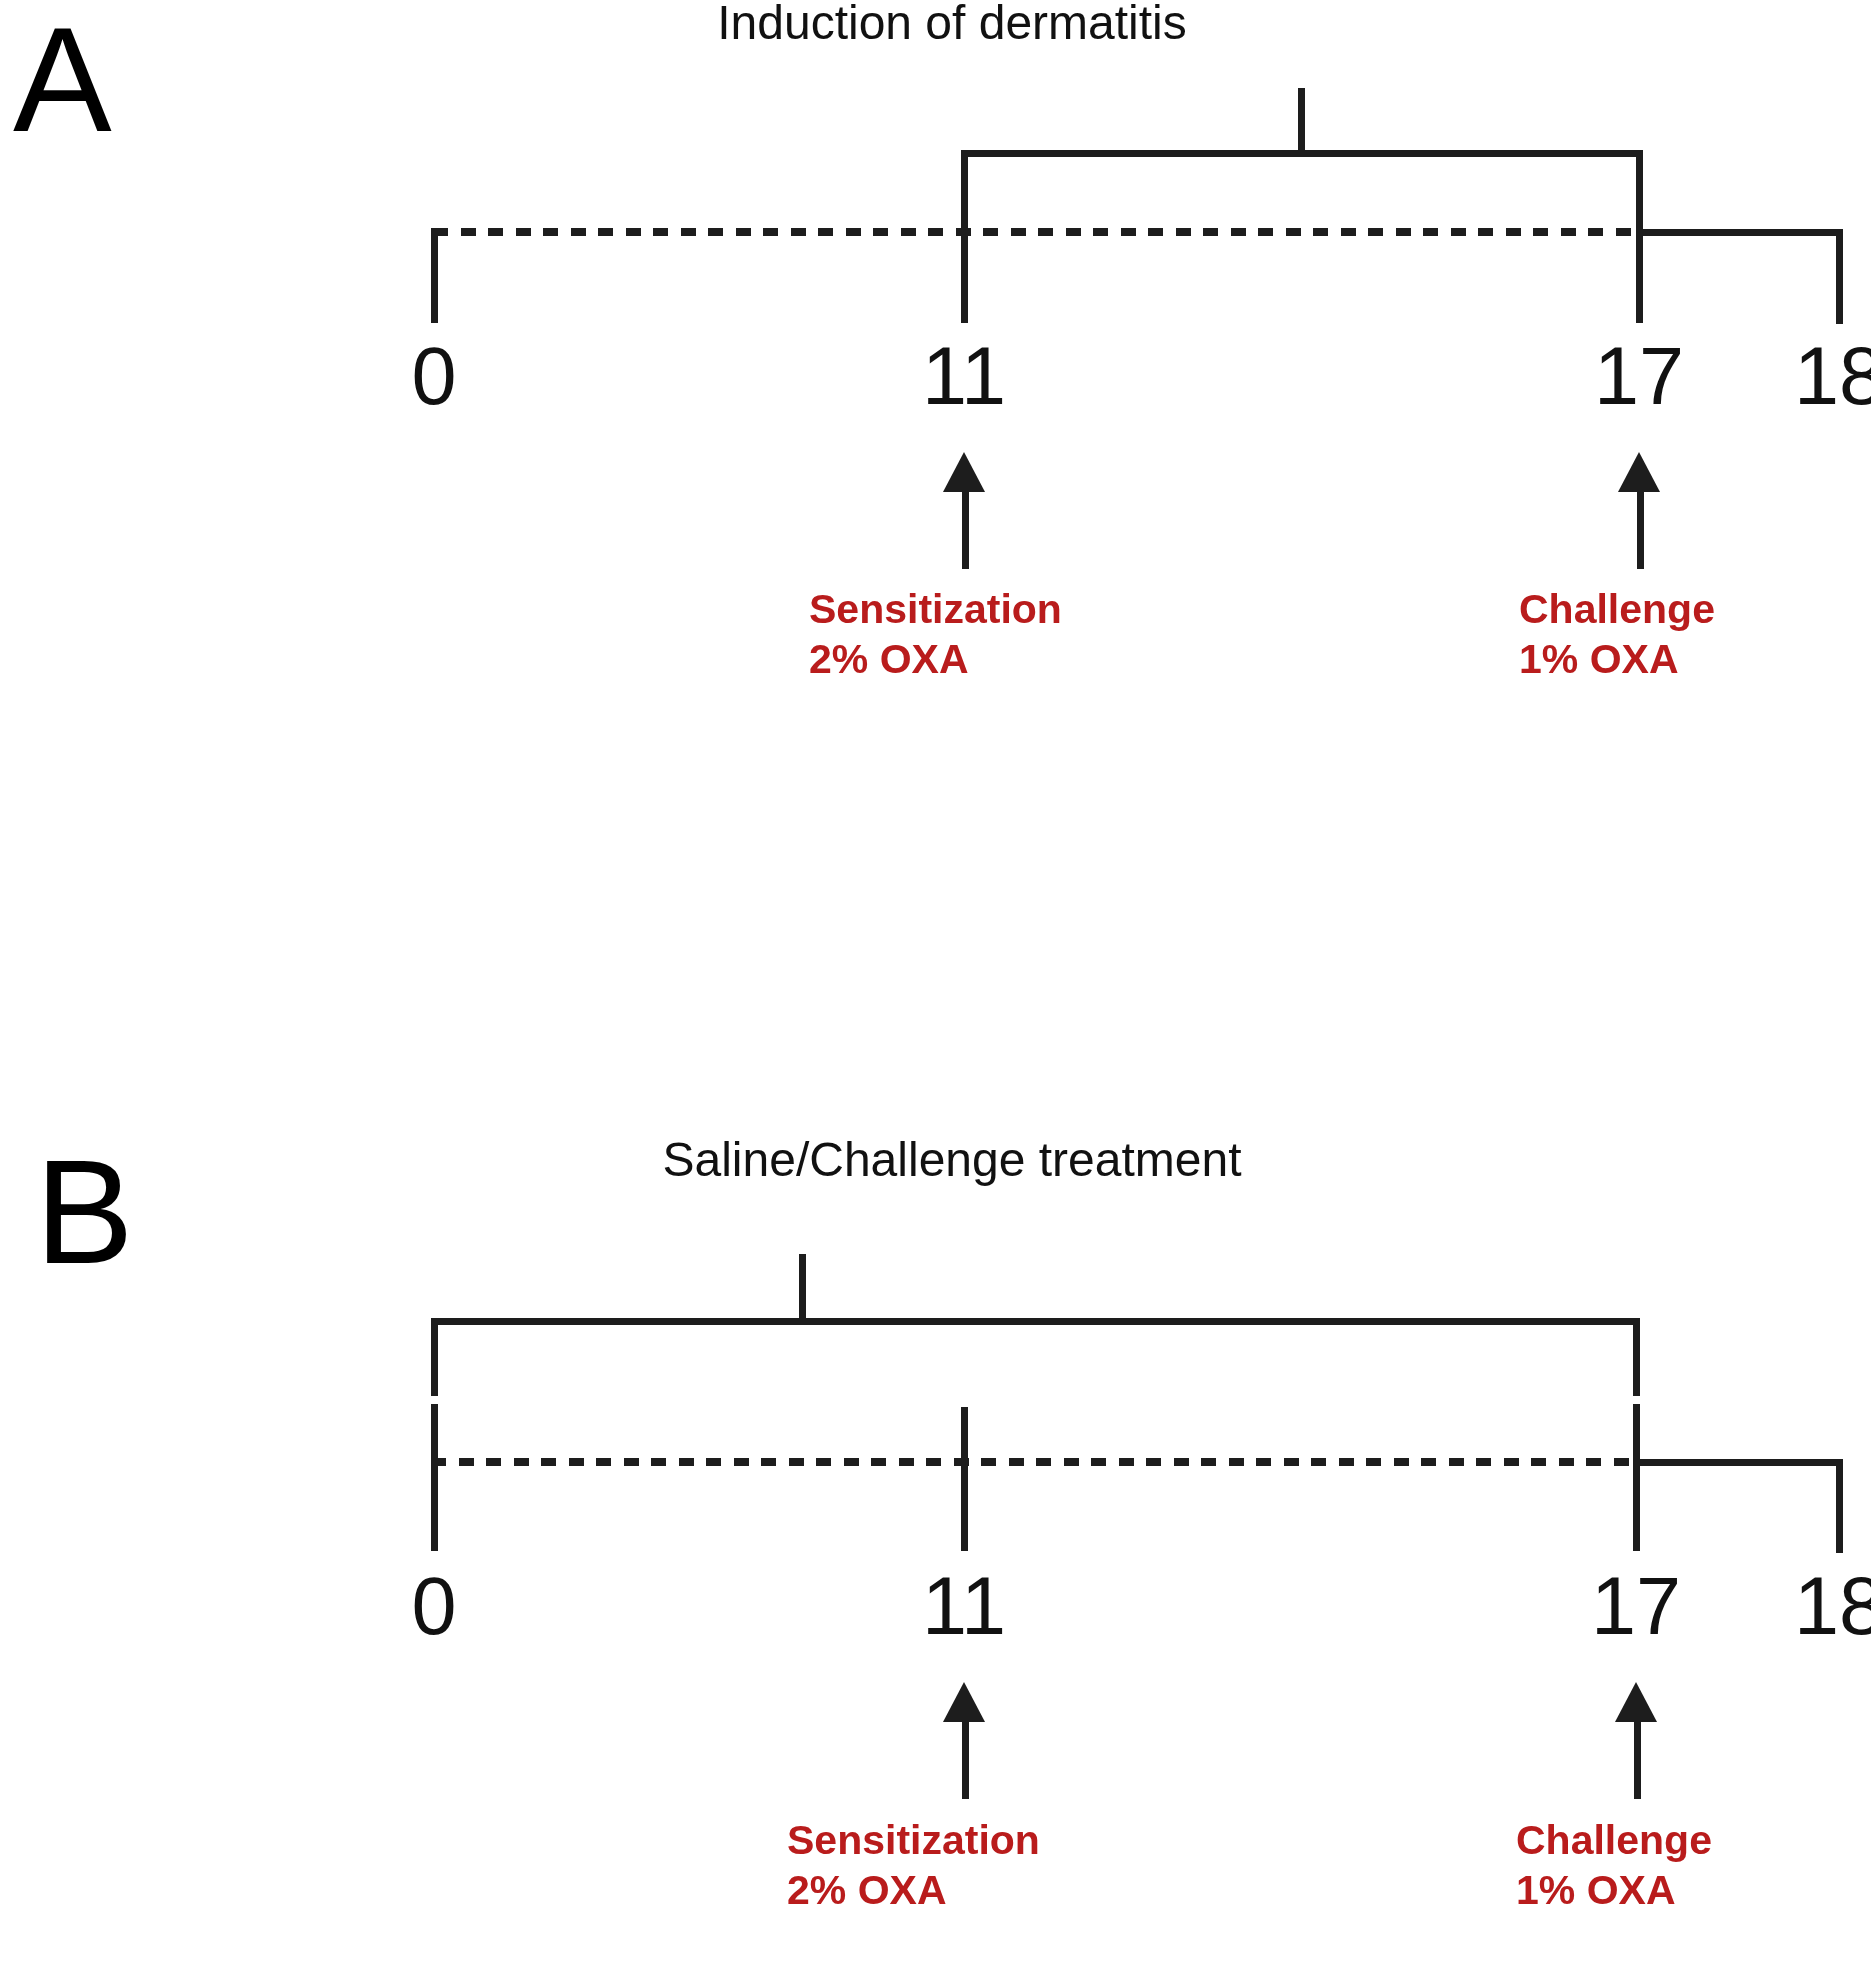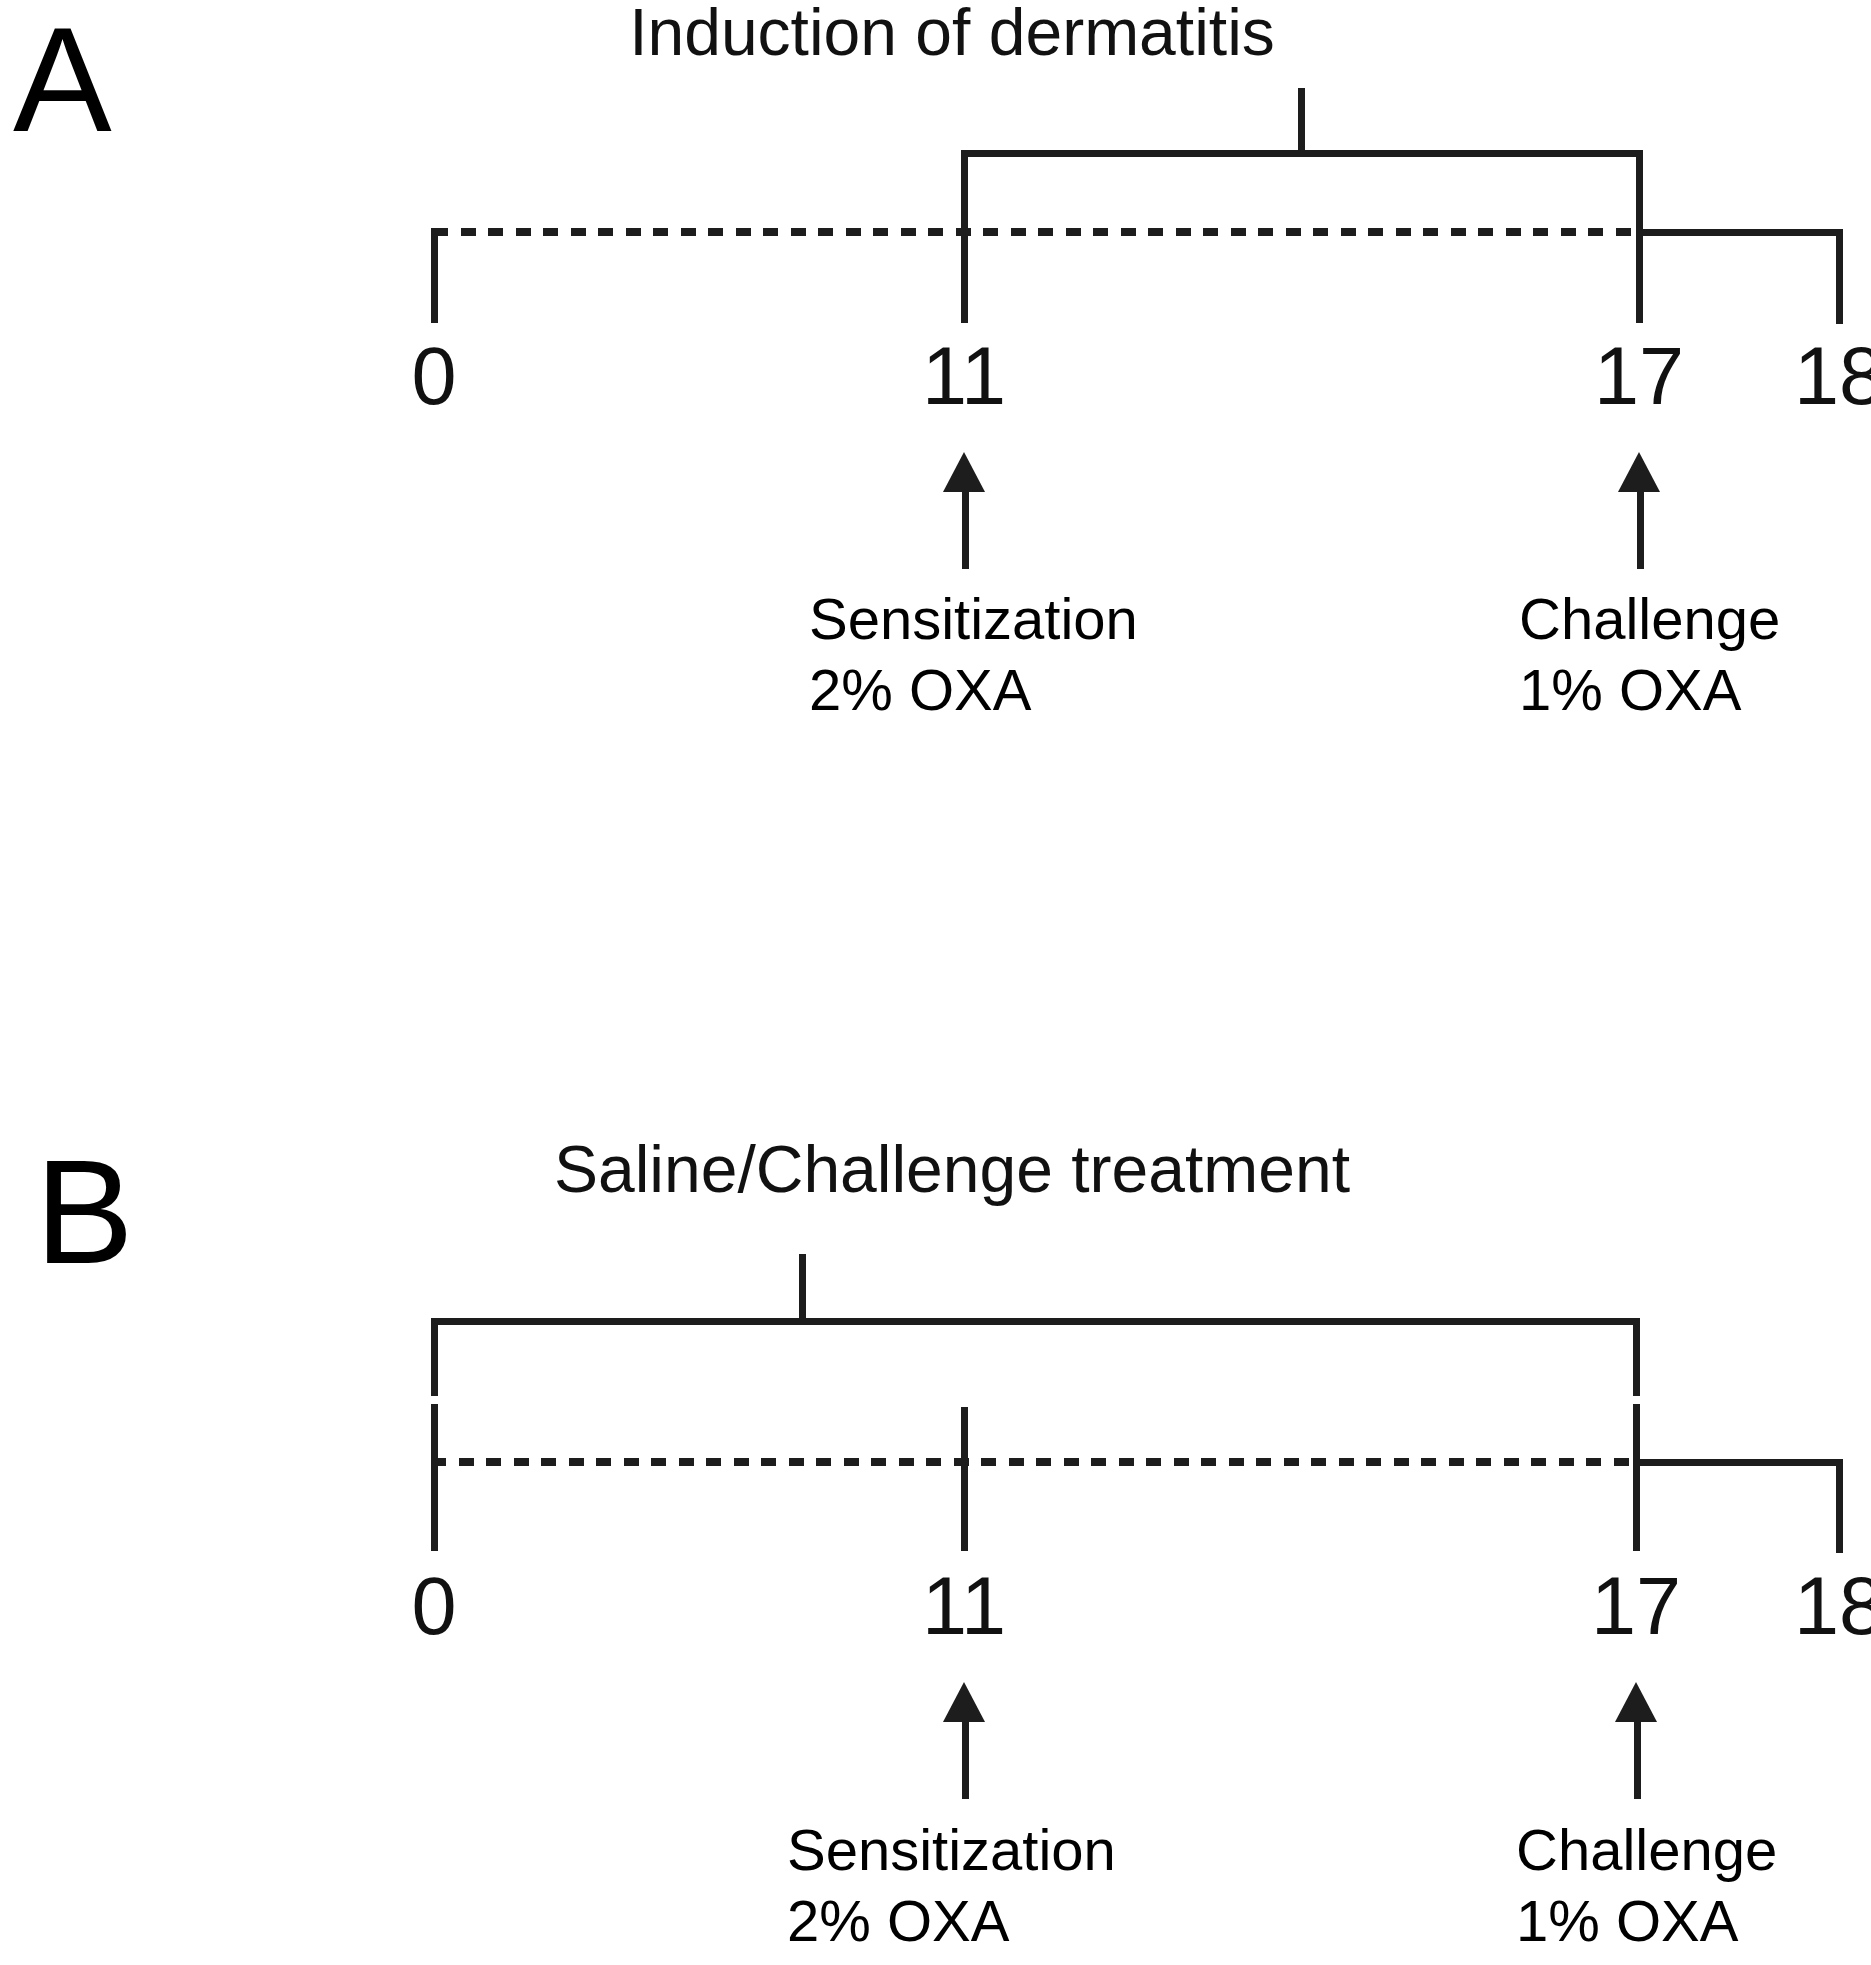--- a/index.html
+++ b/index.html
@@ -21,40 +21,41 @@
   .panel-letter {
     position: absolute;
     font-size: 148px;
     line-height: 1;
     font-weight: 400;
     color: #000000;
     letter-spacing: 0px;
   }
   .panel-title {
     position: absolute;
-    font-size: 66px;
+    font-size: 48px;
     line-height: 1;
     color: #111111;
     white-space: nowrap;
   }
   .day-label {
     position: absolute;
     font-size: 81px;
     line-height: 1;
     color: #111111;
     white-space: nowrap;
     text-align: center;
   }
   .event-label {
     position: absolute;
-    font-size: 58px;
+    font-size: 41px;
     line-height: 1.22;
-    color: #000000;
+    color: #b91c1c;
     white-space: pre-line;
     text-align: left;
+    font-weight: bold;
   }
   .vline {
     position: absolute;
     background: #1d1d1d;
     width: 6.5px;
   }
   .hline {
     position: absolute;
     background: #1d1d1d;
     height: 7.2px;

